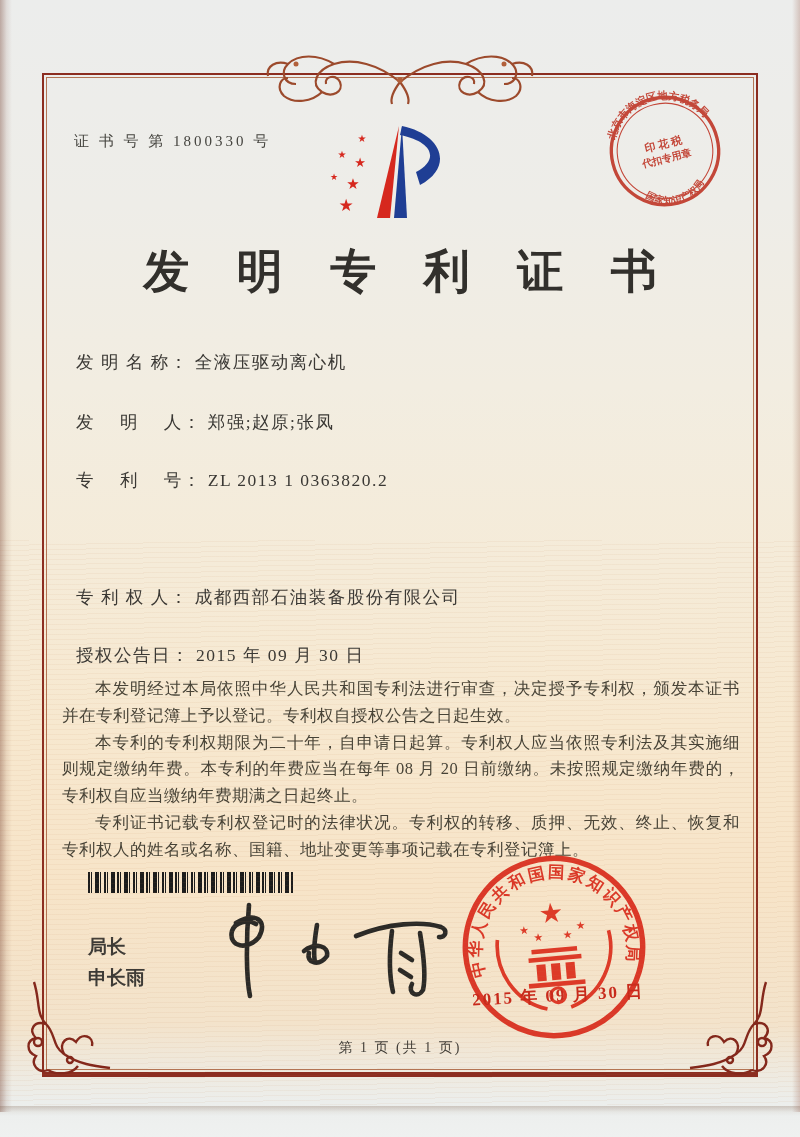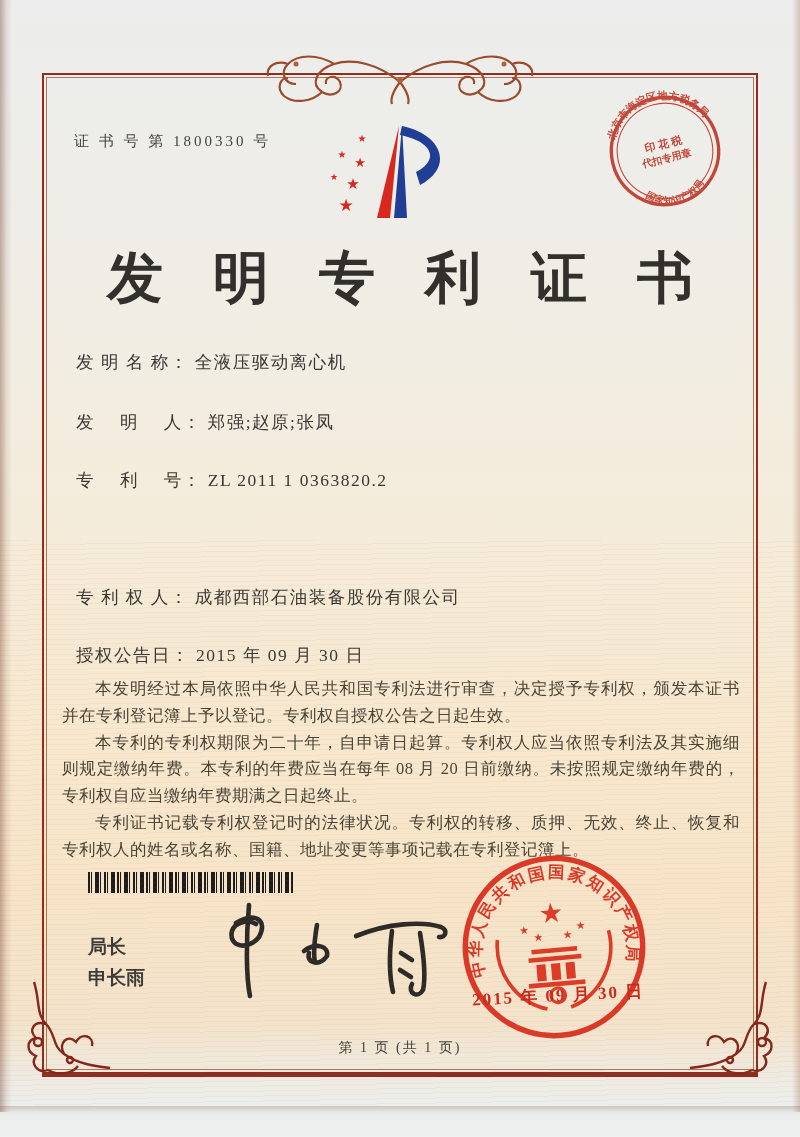--- a/index.html
+++ b/index.html
@@ -30,21 +30,21 @@
   .frame::before{
     content:""; position:absolute; inset:2px;
     border:1px solid rgba(168,95,60,.85);
   }
   .cert-no{position:absolute; left:74px; top:132px; font-size:15px;
     letter-spacing:3px; color:#45443f;}
   .logo{position:absolute; left:323px; top:118px; width:127px; height:108px;}
   .tax-stamp{position:absolute; left:598px; top:84px; width:134px; height:134px;
     transform:rotate(-14deg); opacity:.92;}
   .title{position:absolute; left:0; top:241px; width:100%; margin:0;
-    text-align:center; font-size:56px; font-weight:bold; color:#32302c;
+    text-align:center; font-size:46px; font-weight:bold; color:#32302c;
     letter-spacing:18px; text-indent:18px;}
   .field-row{position:absolute; left:76px; font-size:17.5px; color:#3a3834;
     letter-spacing:1.5px; white-space:nowrap;}
   .field-label{margin-right:6px;}
   .body-text{position:absolute; left:62px; top:676px; width:678px; color:#474337;}
   .body-text p{margin:0; font-size:16.5px; line-height:26.8px;
     text-indent:2em; text-align:justify; letter-spacing:.5px;}
   .barcode{position:absolute; left:88px; top:872px; width:206px; height:21px;
     background-image:repeating-linear-gradient(90deg,
       #1c1c1c 0 2px, transparent 2px 3px,
@@ -152,21 +152,21 @@
 
   <h1 class="title">发 明 专 利 证 书</h1>
 
   <div class="field-row" style="top:350px">
     <span class="field-label">发 明 名 称：</span><span>全液压驱动离心机</span>
   </div>
   <div class="field-row" style="top:410px">
     <span class="field-label">发　 明　 人：</span><span>郑强;赵原;张凤</span>
   </div>
   <div class="field-row" style="top:468px">
-    <span class="field-label">专　 利　 号：</span><span>ZL 2011 1 0363820.2</span>
+    <span class="field-label">专　 利　 号：</span><span>ZL 2013 1 0363820.2</span>
   </div>
   <div class="field-row" style="top:585px">
     <span class="field-label">专 利 权 人：</span><span>成都西部石油装备股份有限公司</span>
   </div>
   <div class="field-row" style="top:643px">
     <span class="field-label">授权公告日：</span><span>2015 年 09 月 30 日</span>
   </div>
 
   <div class="body-text">
     <p>本发明经过本局依照中华人民共和国专利法进行审查，决定授予专利权，颁发本证书并在专利登记簿上予以登记。专利权自授权公告之日起生效。</p>

